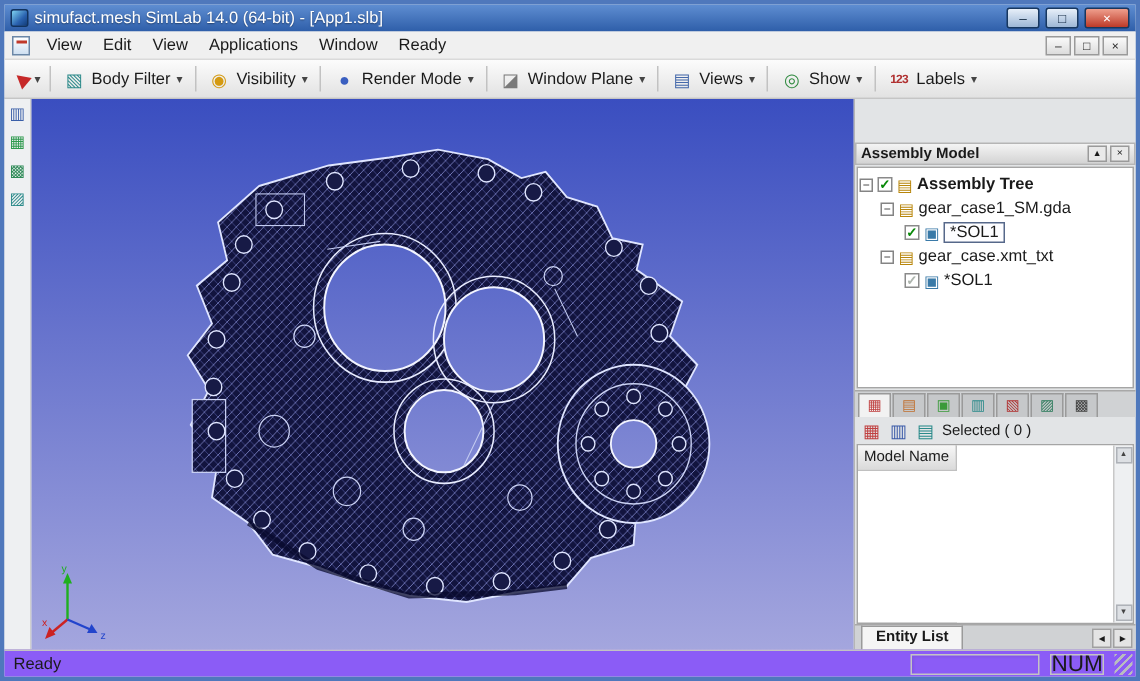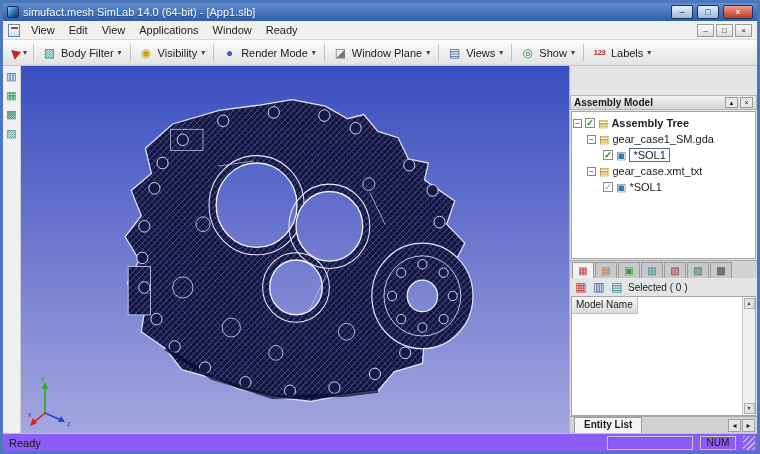--- a/index.html
+++ b/index.html
@@ -116,21 +116,21 @@
   .tab-scroll { margin-left:auto; display:flex; gap:1px; padding:1px 2px; }
   .ts-btn { width:13px; height:13px; border:1px solid #a0a0a0; background:#e4e4e4;
     font-size:8px; line-height:11px; text-align:center; }
 
   
   .statusbar { height:18px; flex:0 0 18px; background:#8b5cf6; border-top:1px solid #c2c2c2;
     display:flex; align-items:center; padding:0 2px 0 6px; gap:7px; }
   .sb-ready { flex:1; }
   .sb-pane { height:14px; border:1px solid #c4c4c4; box-shadow:inset 1px 1px 2px rgba(0,0,0,.08); }
   .sb-blank { width:86px; }
-  .sb-num { width:36px; text-align:center; font-size:10px; line-height:12px; }
+  .sb-num { width:36px; text-align:center; font-size:15px; line-height:12px; }
   .grip { width:12px; height:14px;
     background:repeating-linear-gradient(135deg,#b9bcc0 0 1.5px,transparent 1.5px 4px); }
 </style>
 </head>
 <body>
 
 <div class="window">
 
   <div class="titlebar">
     <span class="app-icon"></span>

